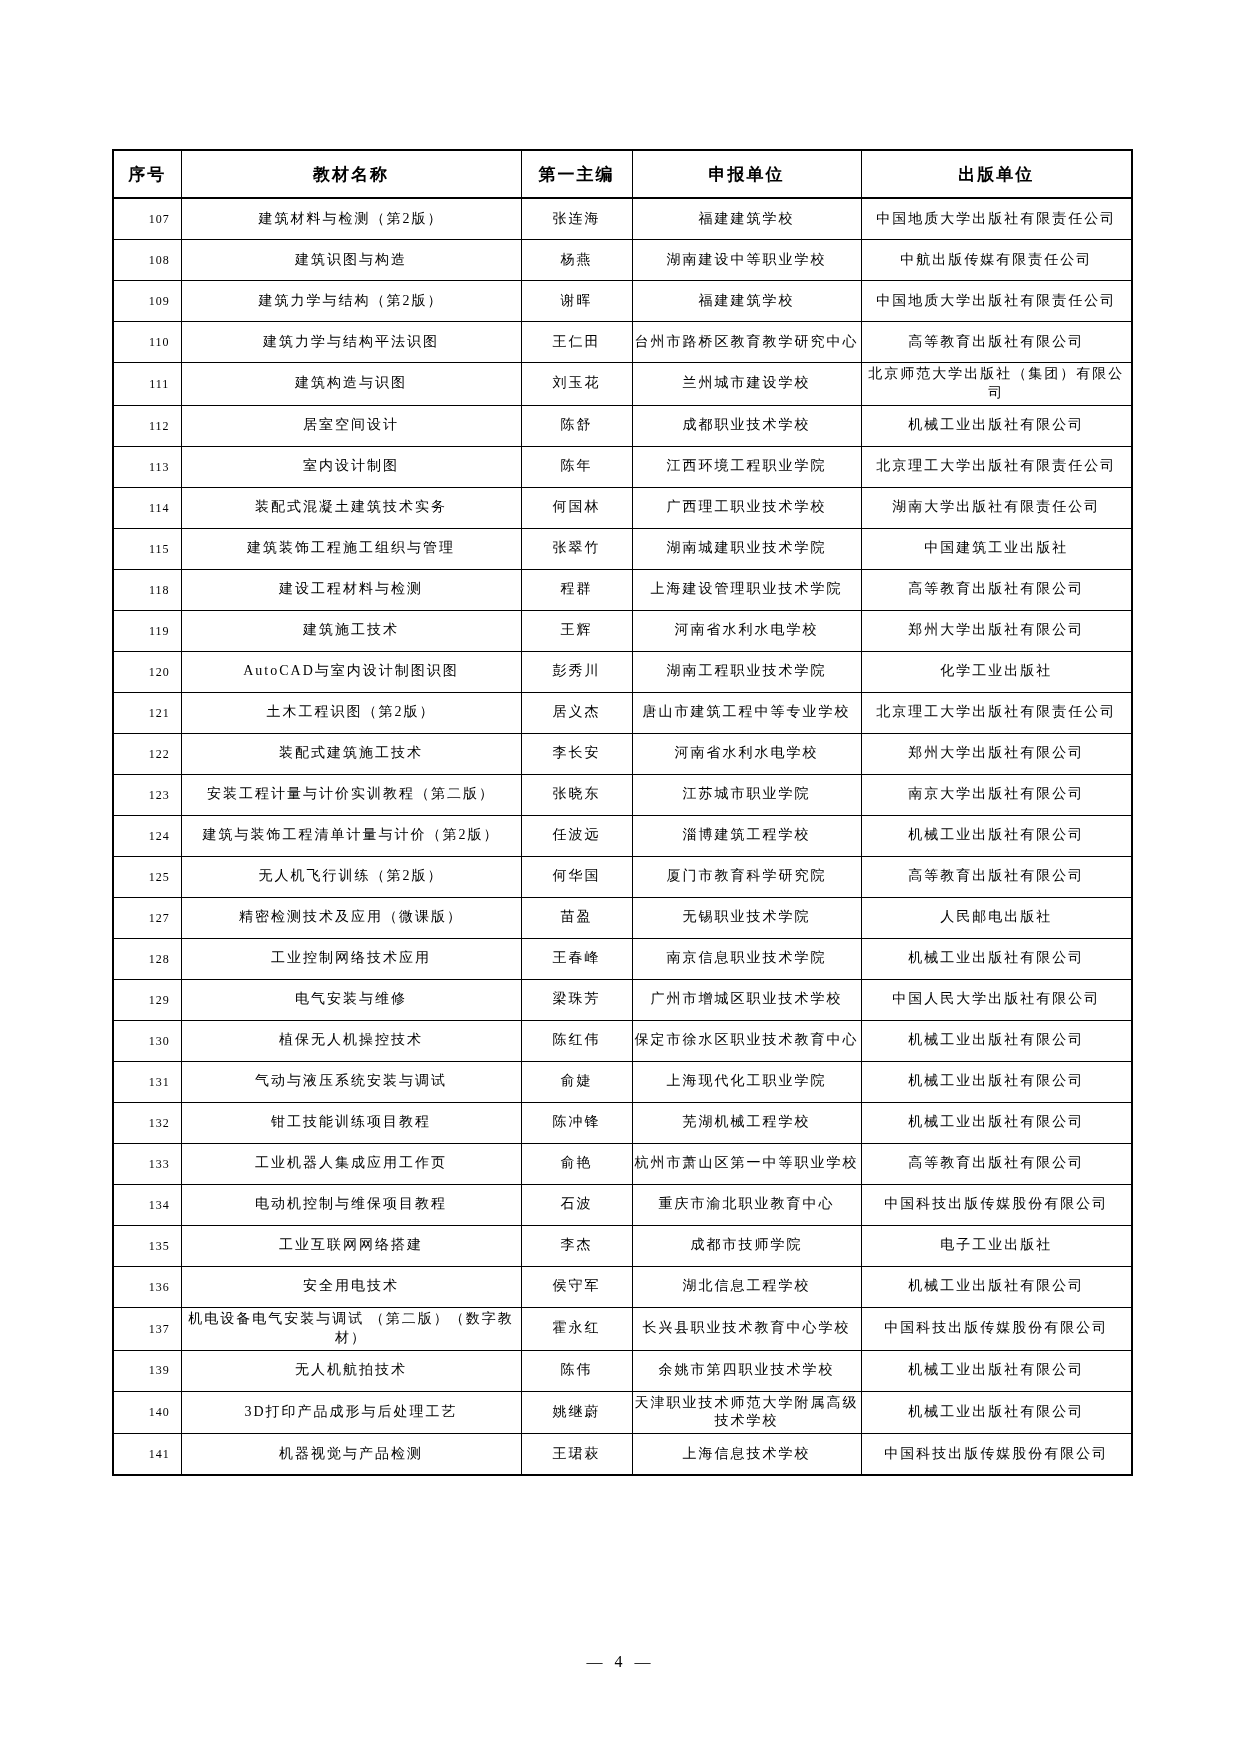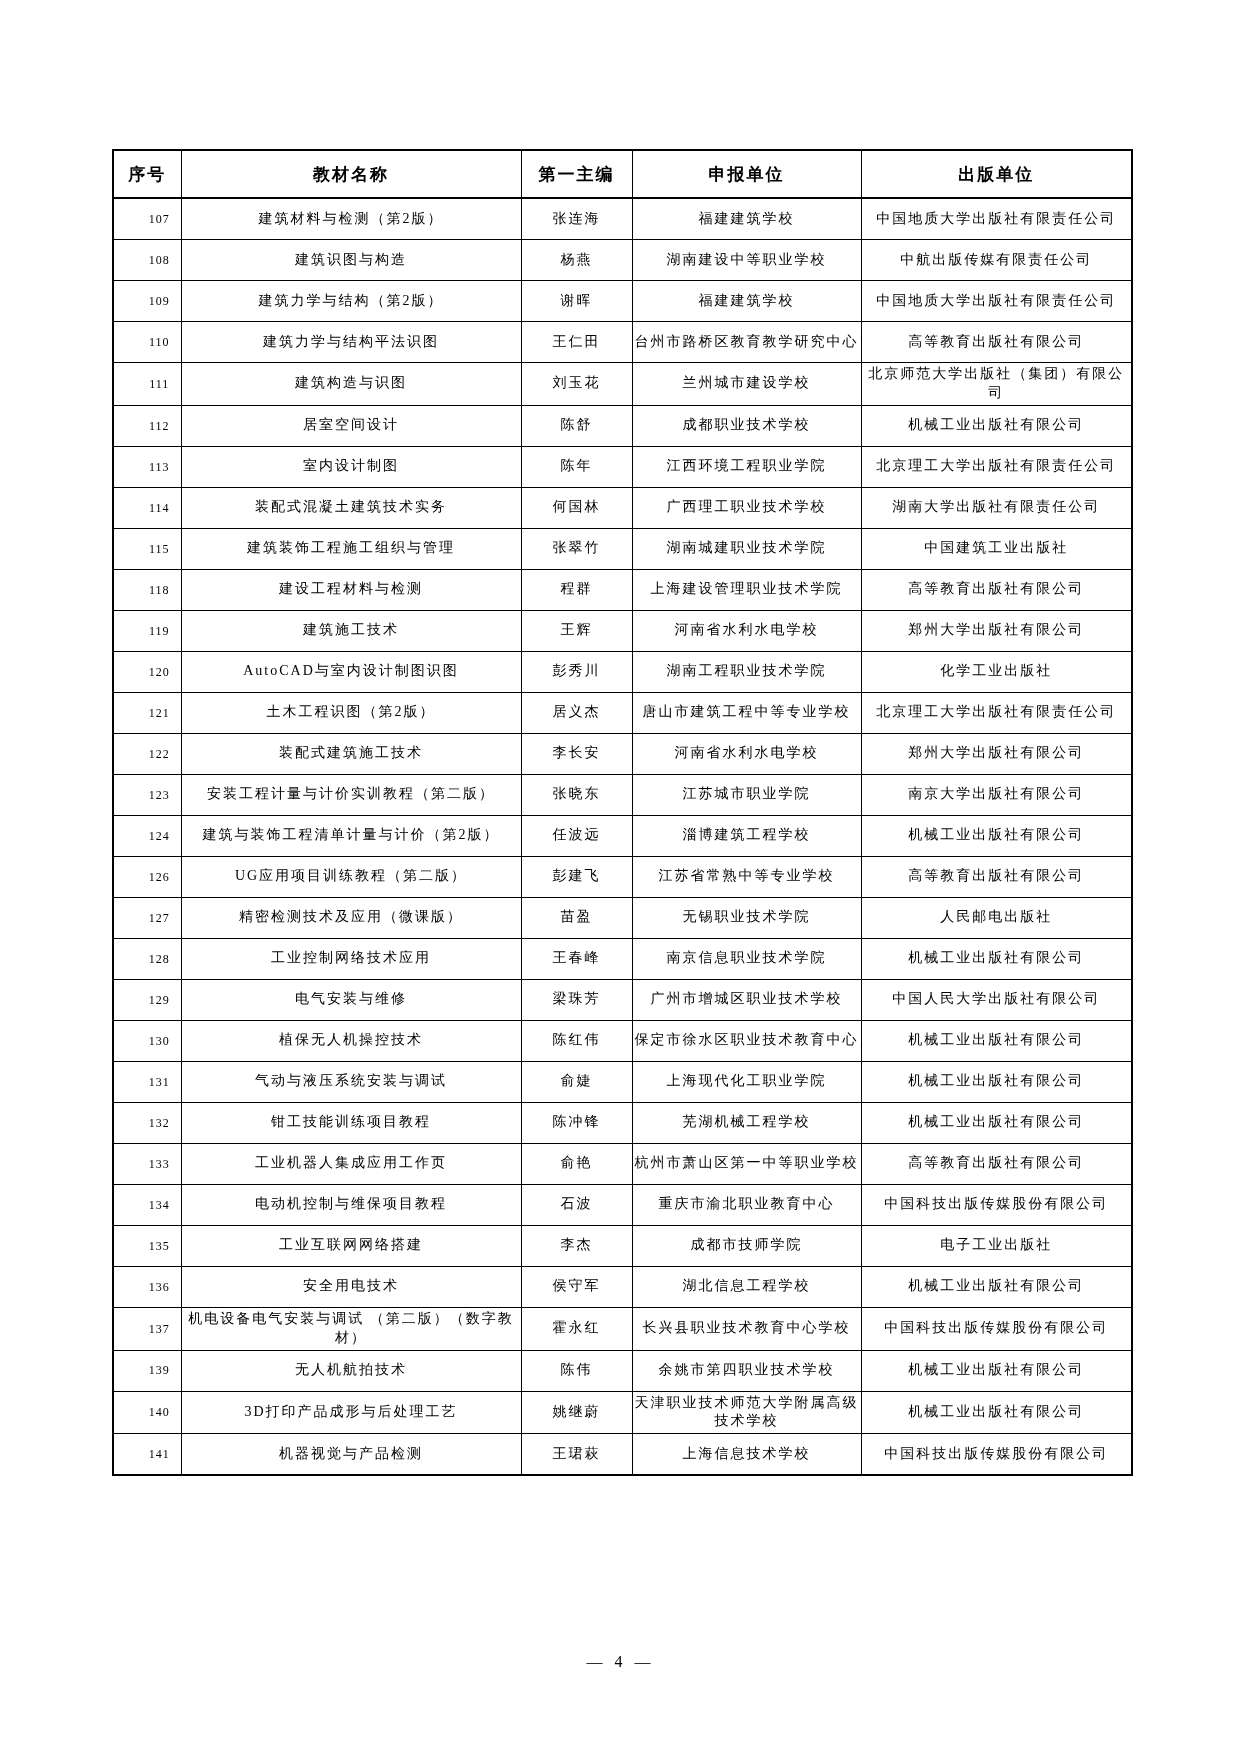--- a/index.html
+++ b/index.html
@@ -211,28 +211,28 @@
     </tr>
 
     <tr>
       <td class="col-idx">124</td>
       <td class="col-title">建筑与装饰工程清单计量与计价（第2版）</td>
       <td class="col-editor">任波远</td>
       <td class="col-applicant">淄博建筑工程学校</td>
       <td class="col-publisher">机械工业出版社有限公司</td>
     </tr>
 
-
-    <tr>
-      <td class="col-idx">126</td>
-      <td class="col-title">UG应用项目训练教程（第二版）</td>
-      <td class="col-editor">彭建飞</td>
-      <td class="col-applicant">江苏省常熟中等专业学校</td>
+    <tr>
+      <td class="col-idx">125</td>
+      <td class="col-title">无人机飞行训练（第2版）</td>
+      <td class="col-editor">何华国</td>
+      <td class="col-applicant">厦门市教育科学研究院</td>
       <td class="col-publisher">高等教育出版社有限公司</td>
     </tr>
+
 
     <tr>
       <td class="col-idx">127</td>
       <td class="col-title">精密检测技术及应用（微课版）</td>
       <td class="col-editor">苗盈</td>
       <td class="col-applicant">无锡职业技术学院</td>
       <td class="col-publisher">人民邮电出版社</td>
     </tr>
 
     <tr>

